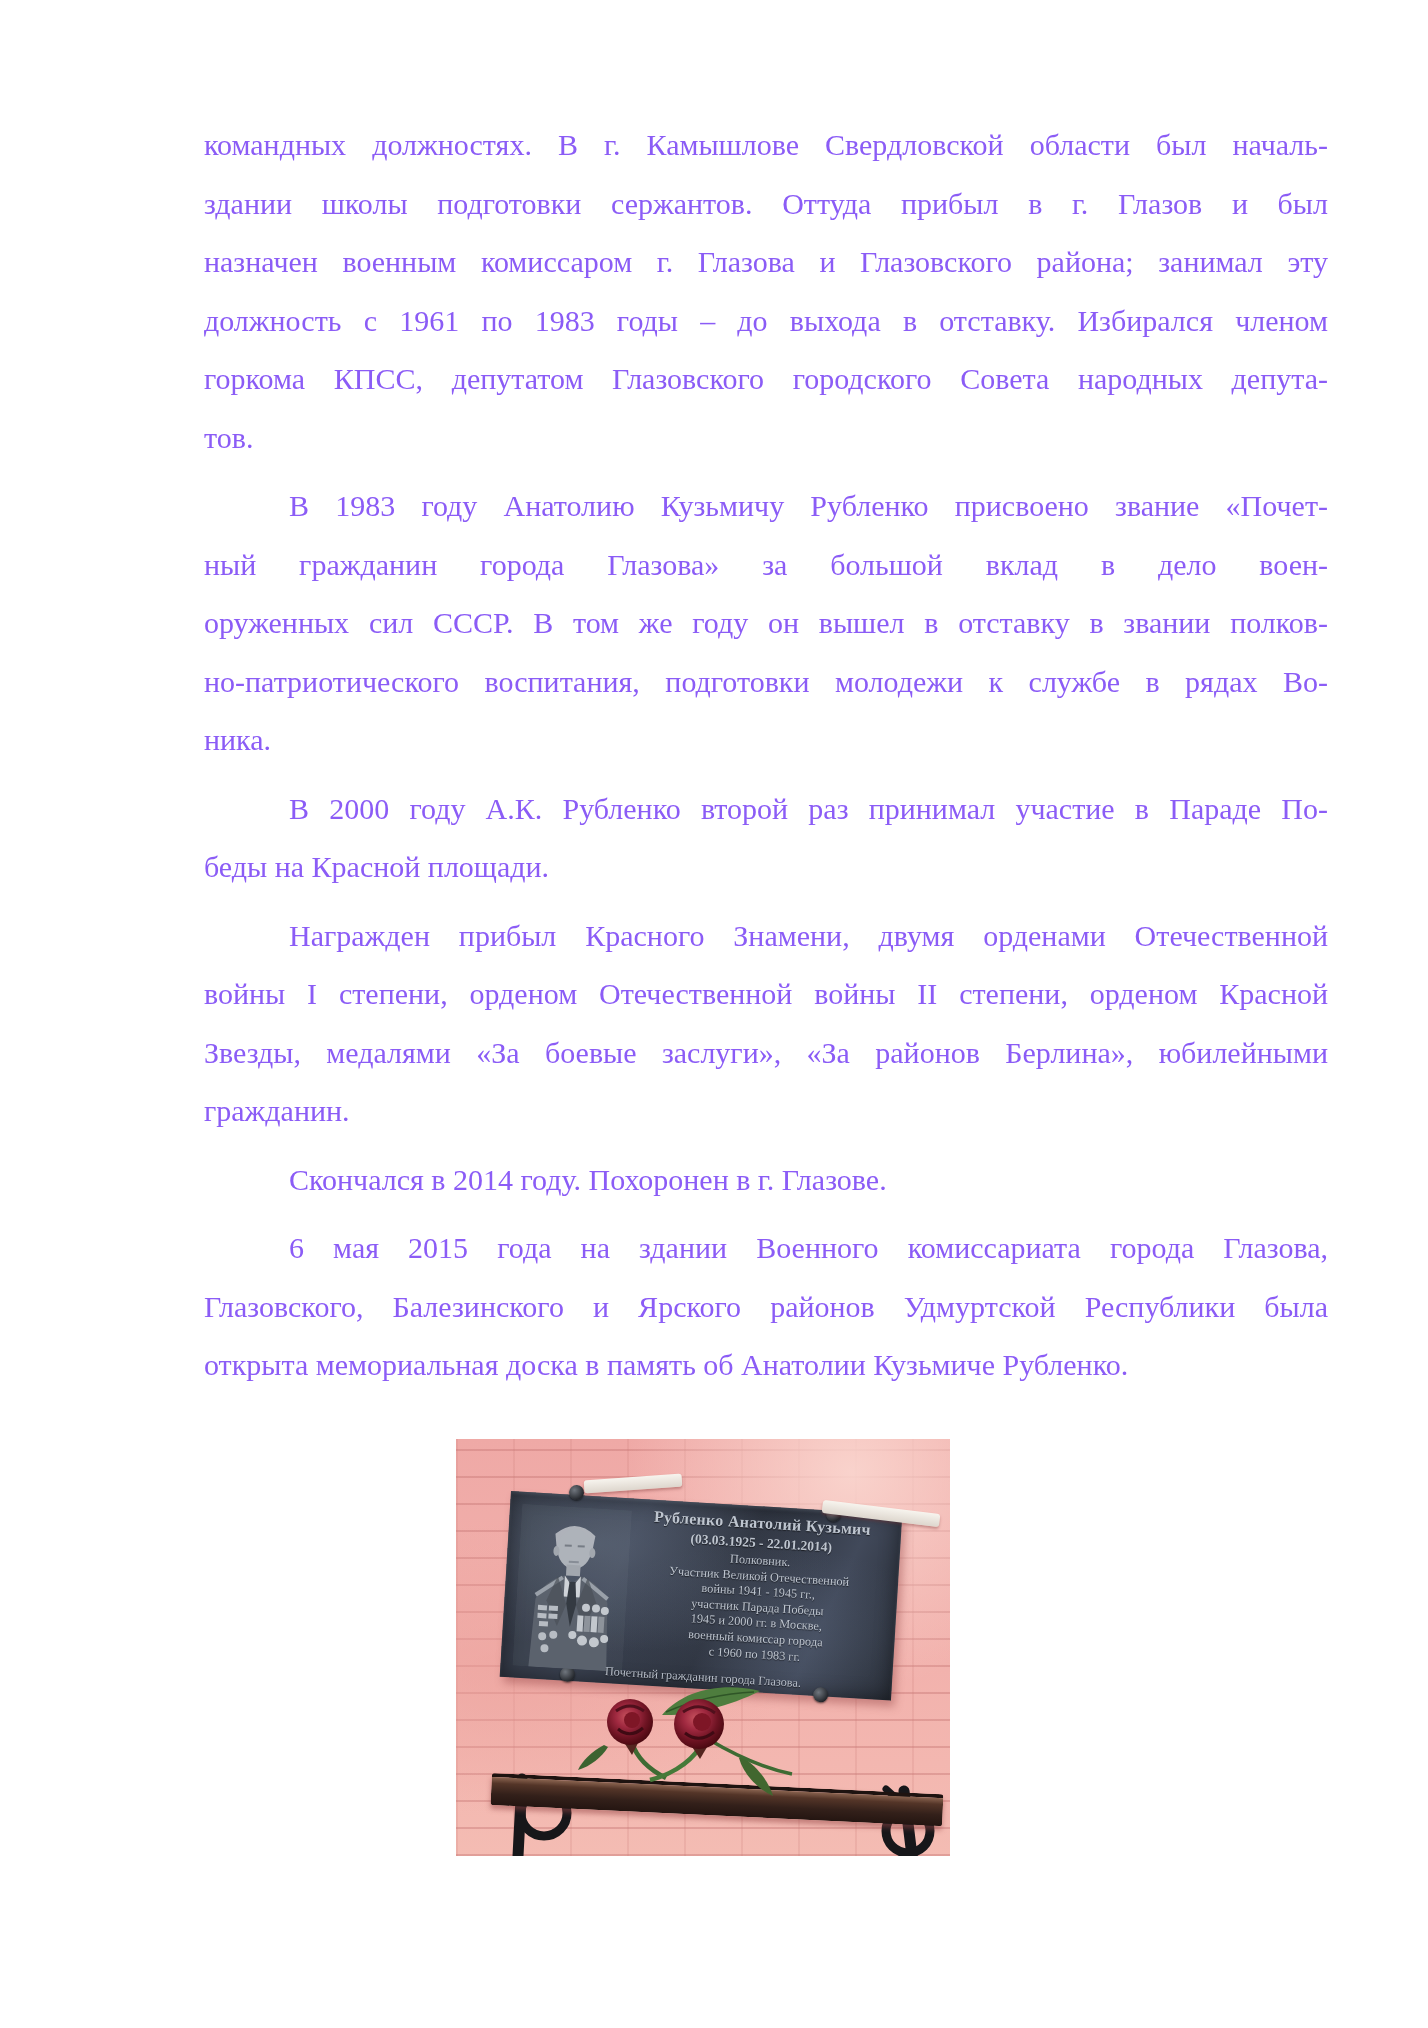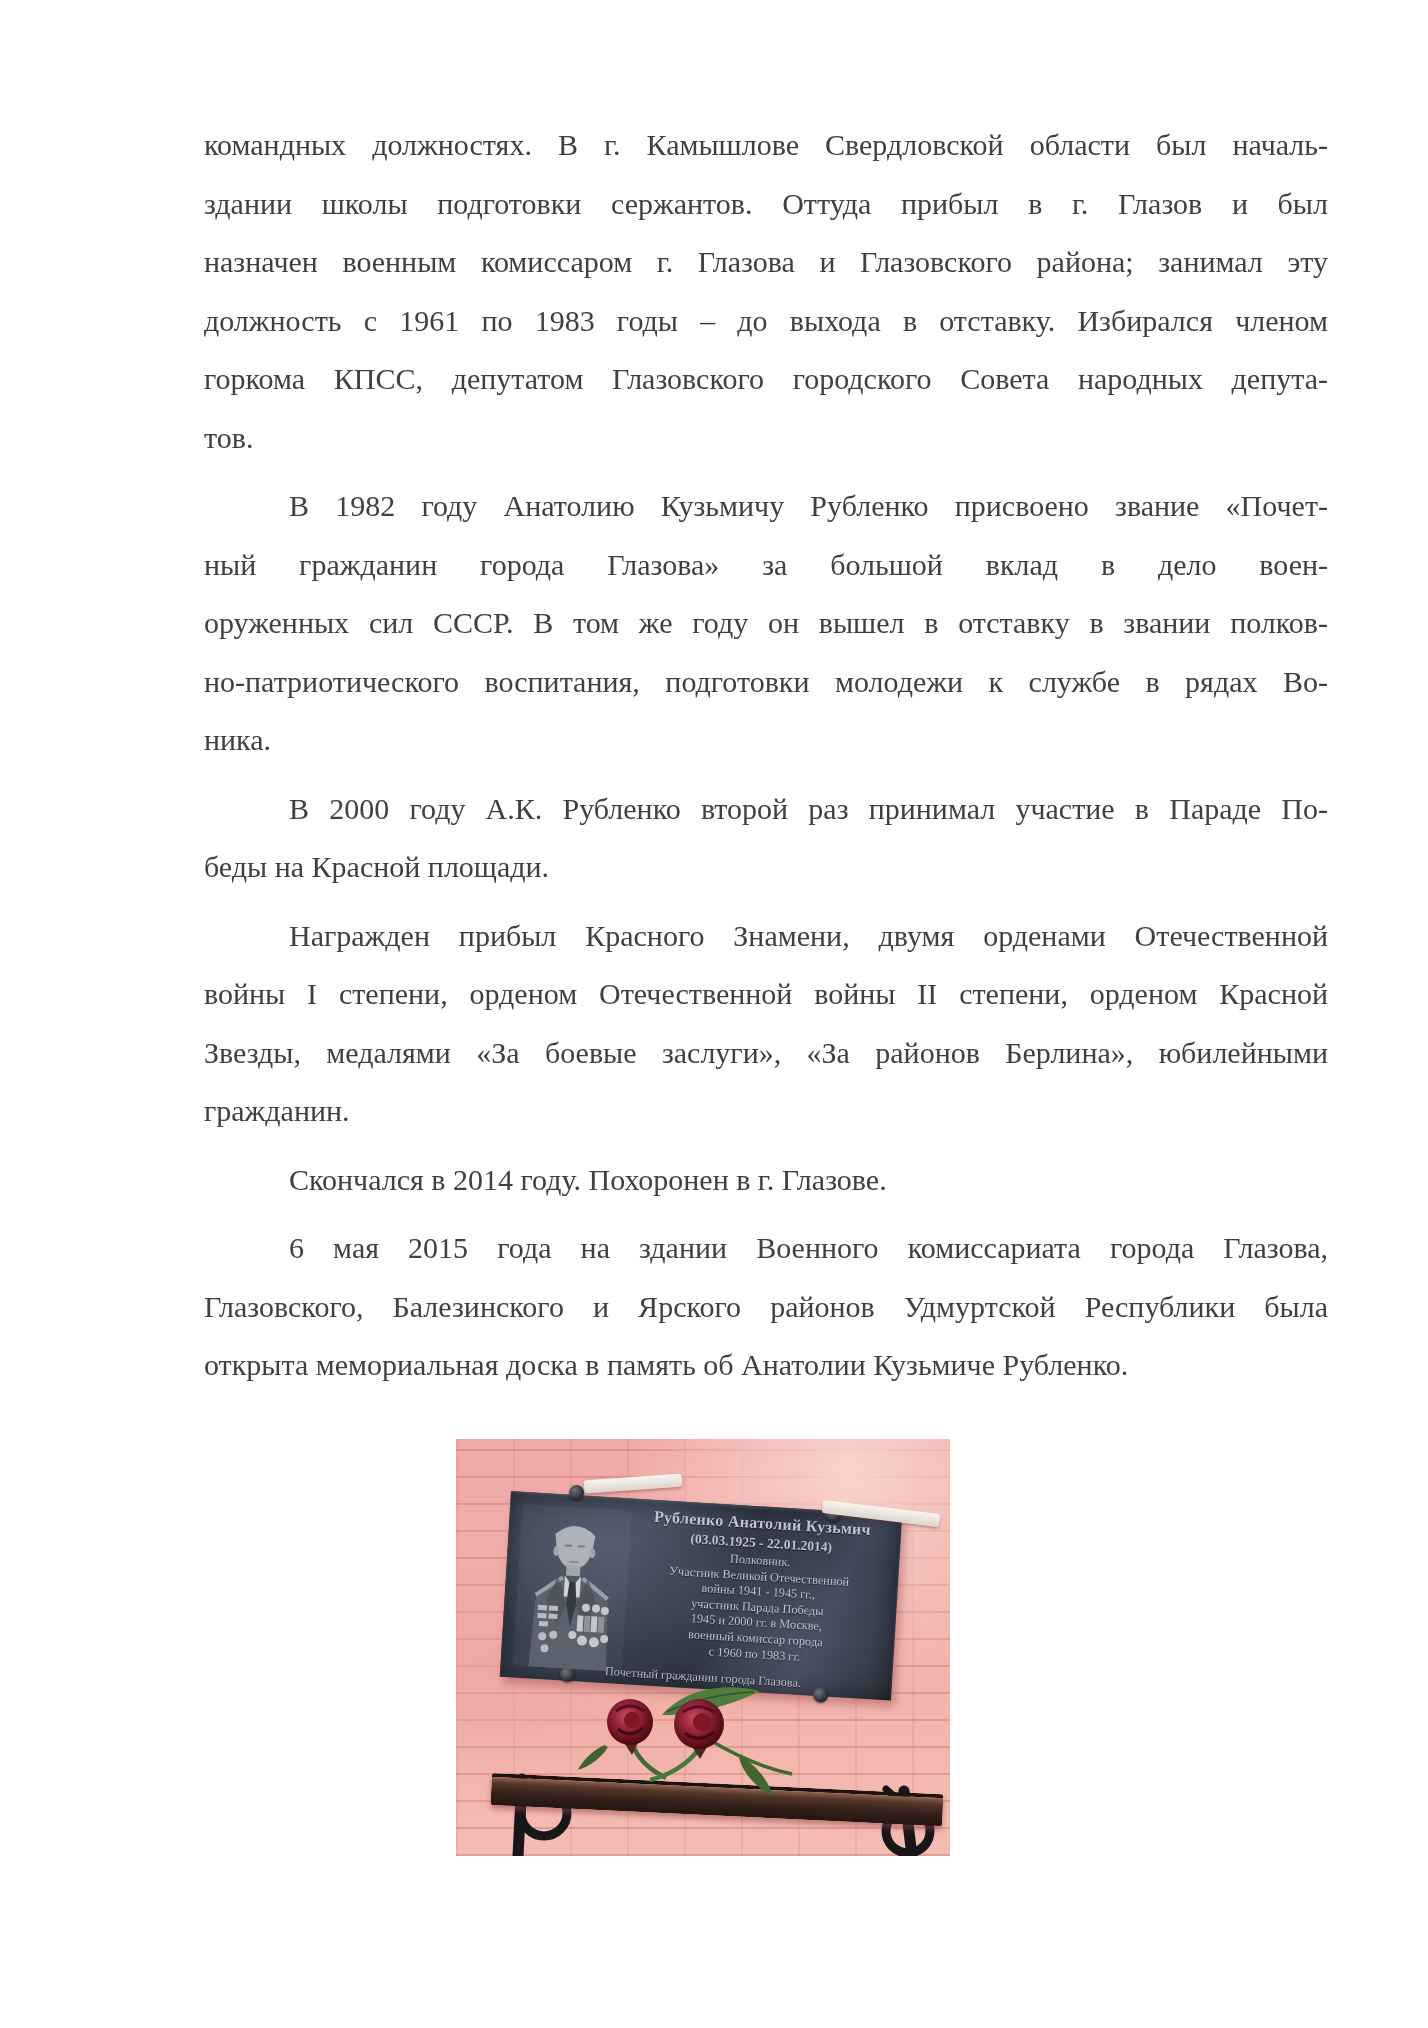--- a/index.html
+++ b/index.html
@@ -1,21 +1,21 @@
 <!DOCTYPE html>
 <html><head>
 <meta charset="utf-8">
 <style>
   html,body{margin:0;padding:0;background:#ffffff;}
   body{width:1428px;height:2028px;position:relative;overflow:hidden;
        font-family:"Liberation Serif","DejaVu Serif",serif;}
 
   
   .doc-text{position:absolute;left:204px;top:116px;width:1124px;
-            font-size:30px;line-height:58.5px;color:#404040;}
+            font-size:30px;line-height:58.5px;color:#8b5cf6;}
   .para{margin:0 0 10px 0;}
   .line{text-align:justify;text-justify:inter-word;text-align-last:left;}
   .line.just{text-align-last:justify;}
   .line.ind{text-indent:85px;}
 
   
   .photo{position:absolute;left:456px;top:1439px;width:494px;height:417px;overflow:hidden;
     background:
       radial-gradient(ellipse at 80% 8%, rgba(250,215,208,.9), rgba(250,215,208,0) 40%),
       radial-gradient(ellipse at 10% 55%, rgba(235,160,155,.55), rgba(235,160,155,0) 45%),
@@ -70,21 +70,21 @@
 <div class="doc-text">
     <div class="para">
       <div class="line just">командных должностях. В г. Камышлове Свердловской области был началь-</div>
       <div class="line just">здании школы подготовки сержантов. Оттуда прибыл в г. Глазов и был</div>
       <div class="line just">назначен военным комиссаром г. Глазова и Глазовского района; занимал эту</div>
       <div class="line just">должность с 1961 по 1983 годы – до выхода в отставку. Избирался членом</div>
       <div class="line just">горкома КПСС, депутатом Глазовского городского Совета народных депута-</div>
       <div class="line">тов.</div>
     </div>
     <div class="para">
-      <div class="line just ind">В 1982 году Анатолию Кузьмичу Рубленко присвоено звание «Почет-</div>
+      <div class="line just ind">В 1983 году Анатолию Кузьмичу Рубленко присвоено звание «Почет-</div>
       <div class="line just">ный гражданин города Глазова» за большой вклад в дело воен-</div>
       <div class="line just">оруженных сил СССР. В том же году он вышел в отставку в звании полков-</div>
       <div class="line just">но-патриотического воспитания, подготовки молодежи к службе в рядах Во-</div>
       <div class="line">ника.</div>
     </div>
     <div class="para">
       <div class="line just ind">В 2000 году А.К. Рубленко второй раз принимал участие в Параде По-</div>
       <div class="line">беды на Красной площади.</div>
     </div>
     <div class="para">

